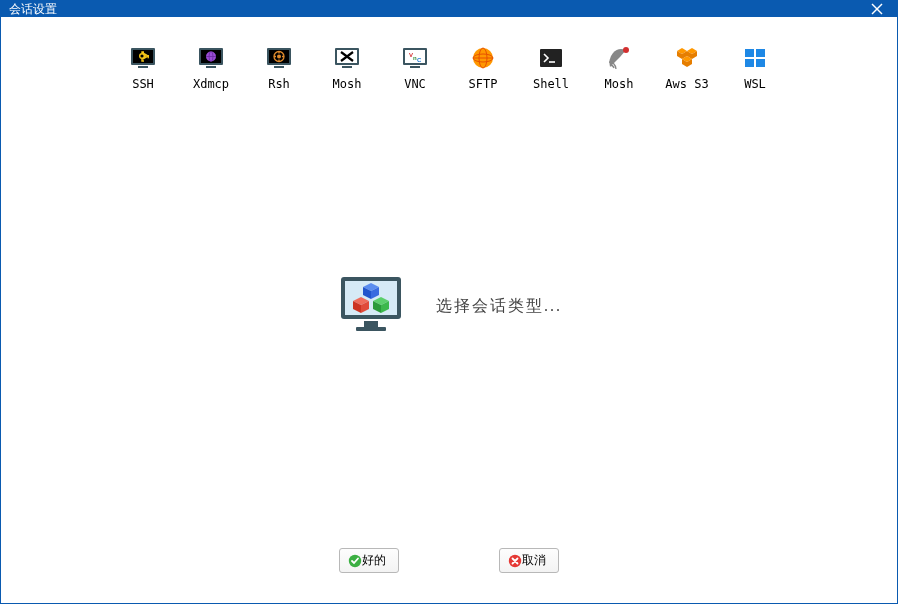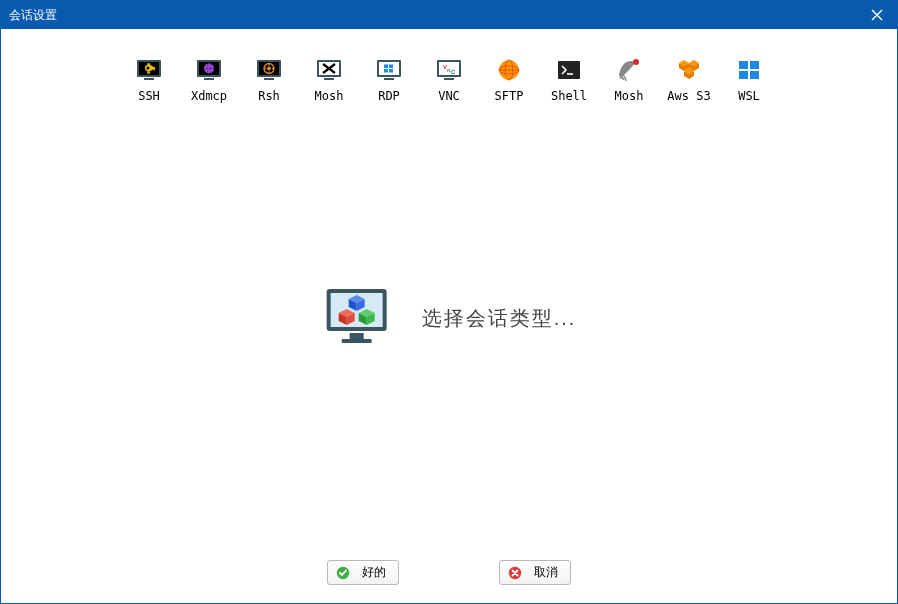--- a/index.html
+++ b/index.html
@@ -6,21 +6,21 @@
   body {
     font-family: "Microsoft YaHei", "SimSun", Arial, sans-serif;
     background: #fff;
     width: 898px;
     height: 604px;
     overflow: hidden;
     border: 1px solid #0a5ab0;
   }
   .titlebar {
     background: #0a5ab0;
-    height: 28px;
+    height: 16px;
     display: flex;
     align-items: center;
     justify-content: space-between;
     color: #fff;
     font-size: 12px;
     padding-left: 8px;
   }
   .titlebar .close {
     width: 40px;
     height: 24px;
@@ -30,21 +30,21 @@
     cursor: pointer;
   }
   .titlebar .close svg { stroke: #fff; }
   .content {
     position: relative;
     height: calc(100% - 24px);
     background: #fff;
   }
   .toolbar {
     display: flex;
-    gap: 4px;
+    gap: 12px;
     padding: 24px 16px 0 16px;
     justify-content: center;
   }
   .tool-item {
     width: 56px;
     display: flex;
     flex-direction: column;
     align-items: center;
     cursor: pointer;
     padding: 4px 0;
@@ -66,38 +66,38 @@
   .center-area {
     position: absolute;
     top: 50%;
     left: 50%;
     transform: translate(-50%, -50%);
     display: flex;
     align-items: center;
     gap: 30px;
   }
   .center-area .prompt {
-    font-size: 20px;
+    font-size: 16px;
     color: #444;
-    font-family: Liberation Sans, sans-serif;
+    font-family: Liberation Serif, serif;
     letter-spacing: 2px;
   }
   .button-row {
     position: absolute;
     bottom: 22px;
     left: 0;
     right: 0;
     display: flex;
     justify-content: center;
     gap: 100px;
   }
   .btn {
     display: inline-flex;
     align-items: center;
-    gap: 12px;
+    gap: 0;
     border: 1px solid #b8b8b8;
     background: linear-gradient(#fdfdfd, #f3f3f3);
     border-radius: 3px;
     padding: 3px 12px 3px 8px;
     font-size: 12px;
     cursor: pointer;
     font-family: "SimSun", Arial, sans-serif;
   }
   .btn .bicon {
     width: 14px;
@@ -175,34 +175,20 @@
         <svg width="26" height="26" viewBox="0 0 26 26">
             <rect x="1" y="3" width="24" height="17" rx="1" fill="#3b5560"></rect>
             <rect x="3" y="5" width="20" height="13" fill="#fff"></rect>
             <rect x="8" y="21" width="10" height="2" fill="#3b5560"></rect>
             <path d="M7 7 L19 16 M19 7 L7 16" stroke="#000" stroke-width="2.2"></path>
           </svg>
       </span>
       <span class="label">Mosh</span>
     </div>
 
-    <div class="tool-item">
-      <span class="icon">
-        <svg width="26" height="26" viewBox="0 0 26 26">
-            <rect x="1" y="3" width="24" height="17" rx="1" fill="#3b5560"></rect>
-            <rect x="3" y="5" width="20" height="13" fill="#fff"></rect>
-            <rect x="8" y="21" width="10" height="2" fill="#3b5560"></rect>
-            <rect x="8" y="7.5" width="4" height="3.5" fill="#1e88e5"></rect>
-            <rect x="13" y="7.5" width="4" height="3.5" fill="#1e88e5"></rect>
-            <rect x="8" y="12" width="4" height="3.5" fill="#1e88e5"></rect>
-            <rect x="13" y="12" width="4" height="3.5" fill="#1e88e5"></rect>
-          </svg>
-      </span>
-      <span class="label">RDP</span>
-    </div>
 
     <div class="tool-item">
       <span class="icon">
         <svg width="26" height="26" viewBox="0 0 26 26">
             <rect x="1" y="3" width="24" height="17" rx="1" fill="#3b5560"></rect>
             <rect x="3" y="5" width="20" height="13" fill="#fff"></rect>
             <rect x="8" y="21" width="10" height="2" fill="#3b5560"></rect>
             <text x="7" y="12" font-size="6" font-weight="bold" fill="#d32f2f" font-family="Arial">V</text>
             <text x="15" y="17" font-size="6" font-weight="bold" fill="#1976d2" font-family="Arial">C</text>
             <text x="11" y="14.5" font-size="6" font-weight="bold" fill="#388e3c" font-family="Arial">n</text>

